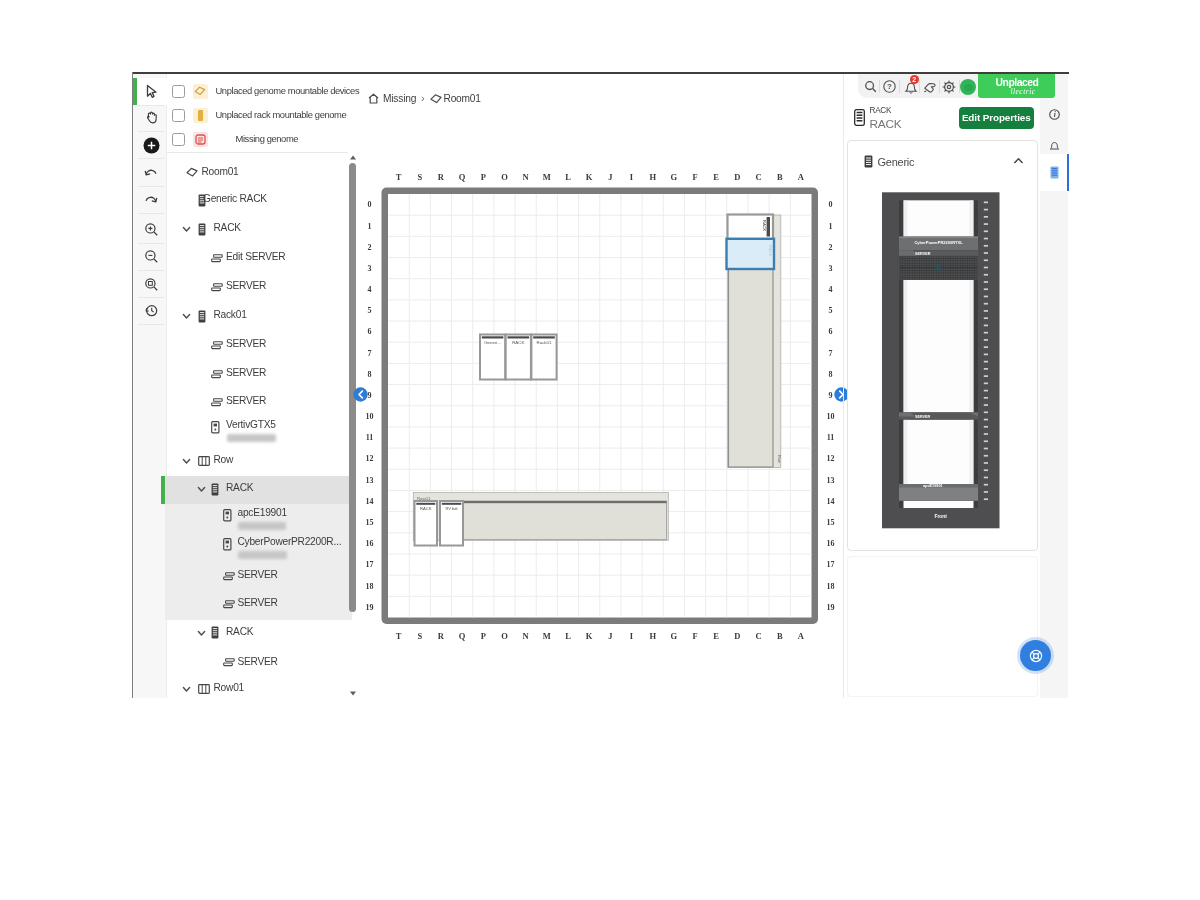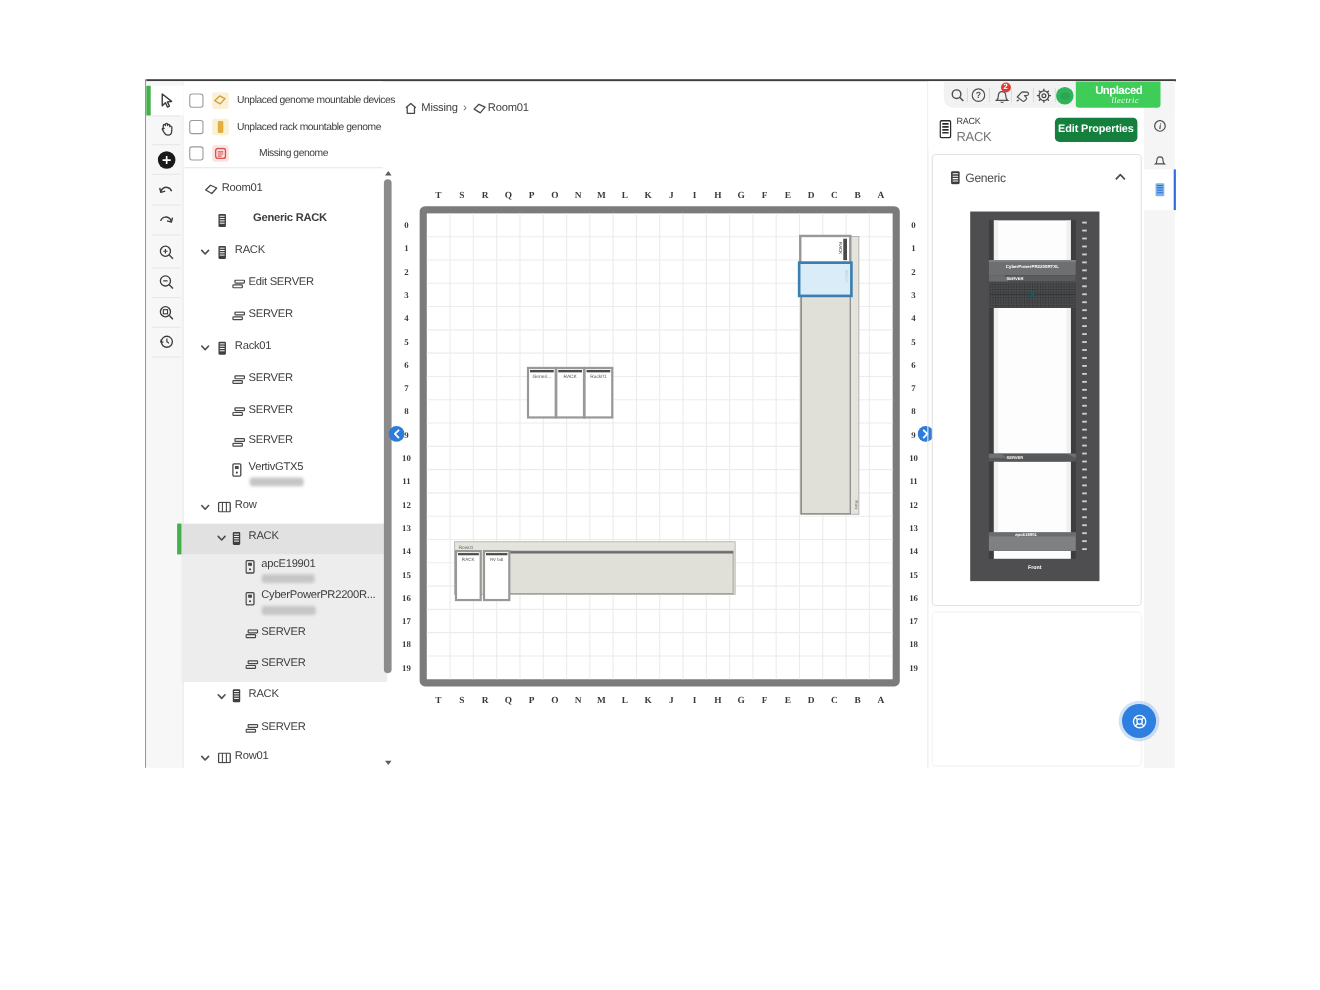--- a/index.html
+++ b/index.html
@@ -117,21 +117,21 @@
 
 <svg class="a" style="left:185.6px;top:167.2px;" width="12" height="11" viewBox="0 0 12 11">
     <path d="M1 5.7 L5.4 1.4 L11 3.9 L6.6 8.9 Z" fill="none" stroke="#474747" stroke-width="1.2" stroke-linejoin="round"></path>
   </svg>
 <div class="a t" style="left:201.5px;top:165.5px;">Room01</div>
 
 <svg class="a" style="left:197.5px;top:193.7px;" width="8" height="13" viewBox="0 0 8 13">
     <rect x="0.6" y="0.6" width="6.8" height="11.8" rx="1" fill="#3f3f3f"></rect>
     <path d="M1.8 2.6 h4.4 M1.8 4.7 h4.4 M1.8 6.8 h4.4 M1.8 8.9 h4.4" stroke="#fff" stroke-width="0.9"></path>
   </svg>
-<div class="a t" style="left:230px;top:193.0px;font-weight:bold;">Generic RACK</div>
+<div class="a t" style="left:203px;top:193.0px;">Generic RACK</div>
 
 <svg class="a" style="left:182.0px;top:225.9px;" width="9" height="7" viewBox="0 0 9 7">
     <path d="M1.4 1.6 L4.5 4.9 L7.6 1.6" fill="none" stroke="#4f4f4f" stroke-width="1.5" stroke-linejoin="round" stroke-linecap="round"></path>
   </svg>
 <svg class="a" style="left:197.5px;top:222.6px;" width="8" height="13" viewBox="0 0 8 13">
     <rect x="0.6" y="0.6" width="6.8" height="11.8" rx="1" fill="#3f3f3f"></rect>
     <path d="M1.8 2.6 h4.4 M1.8 4.7 h4.4 M1.8 6.8 h4.4 M1.8 8.9 h4.4" stroke="#fff" stroke-width="0.9"></path>
   </svg>
 <div class="a t" style="left:213.5px;top:221.9px;">RACK</div>
 

